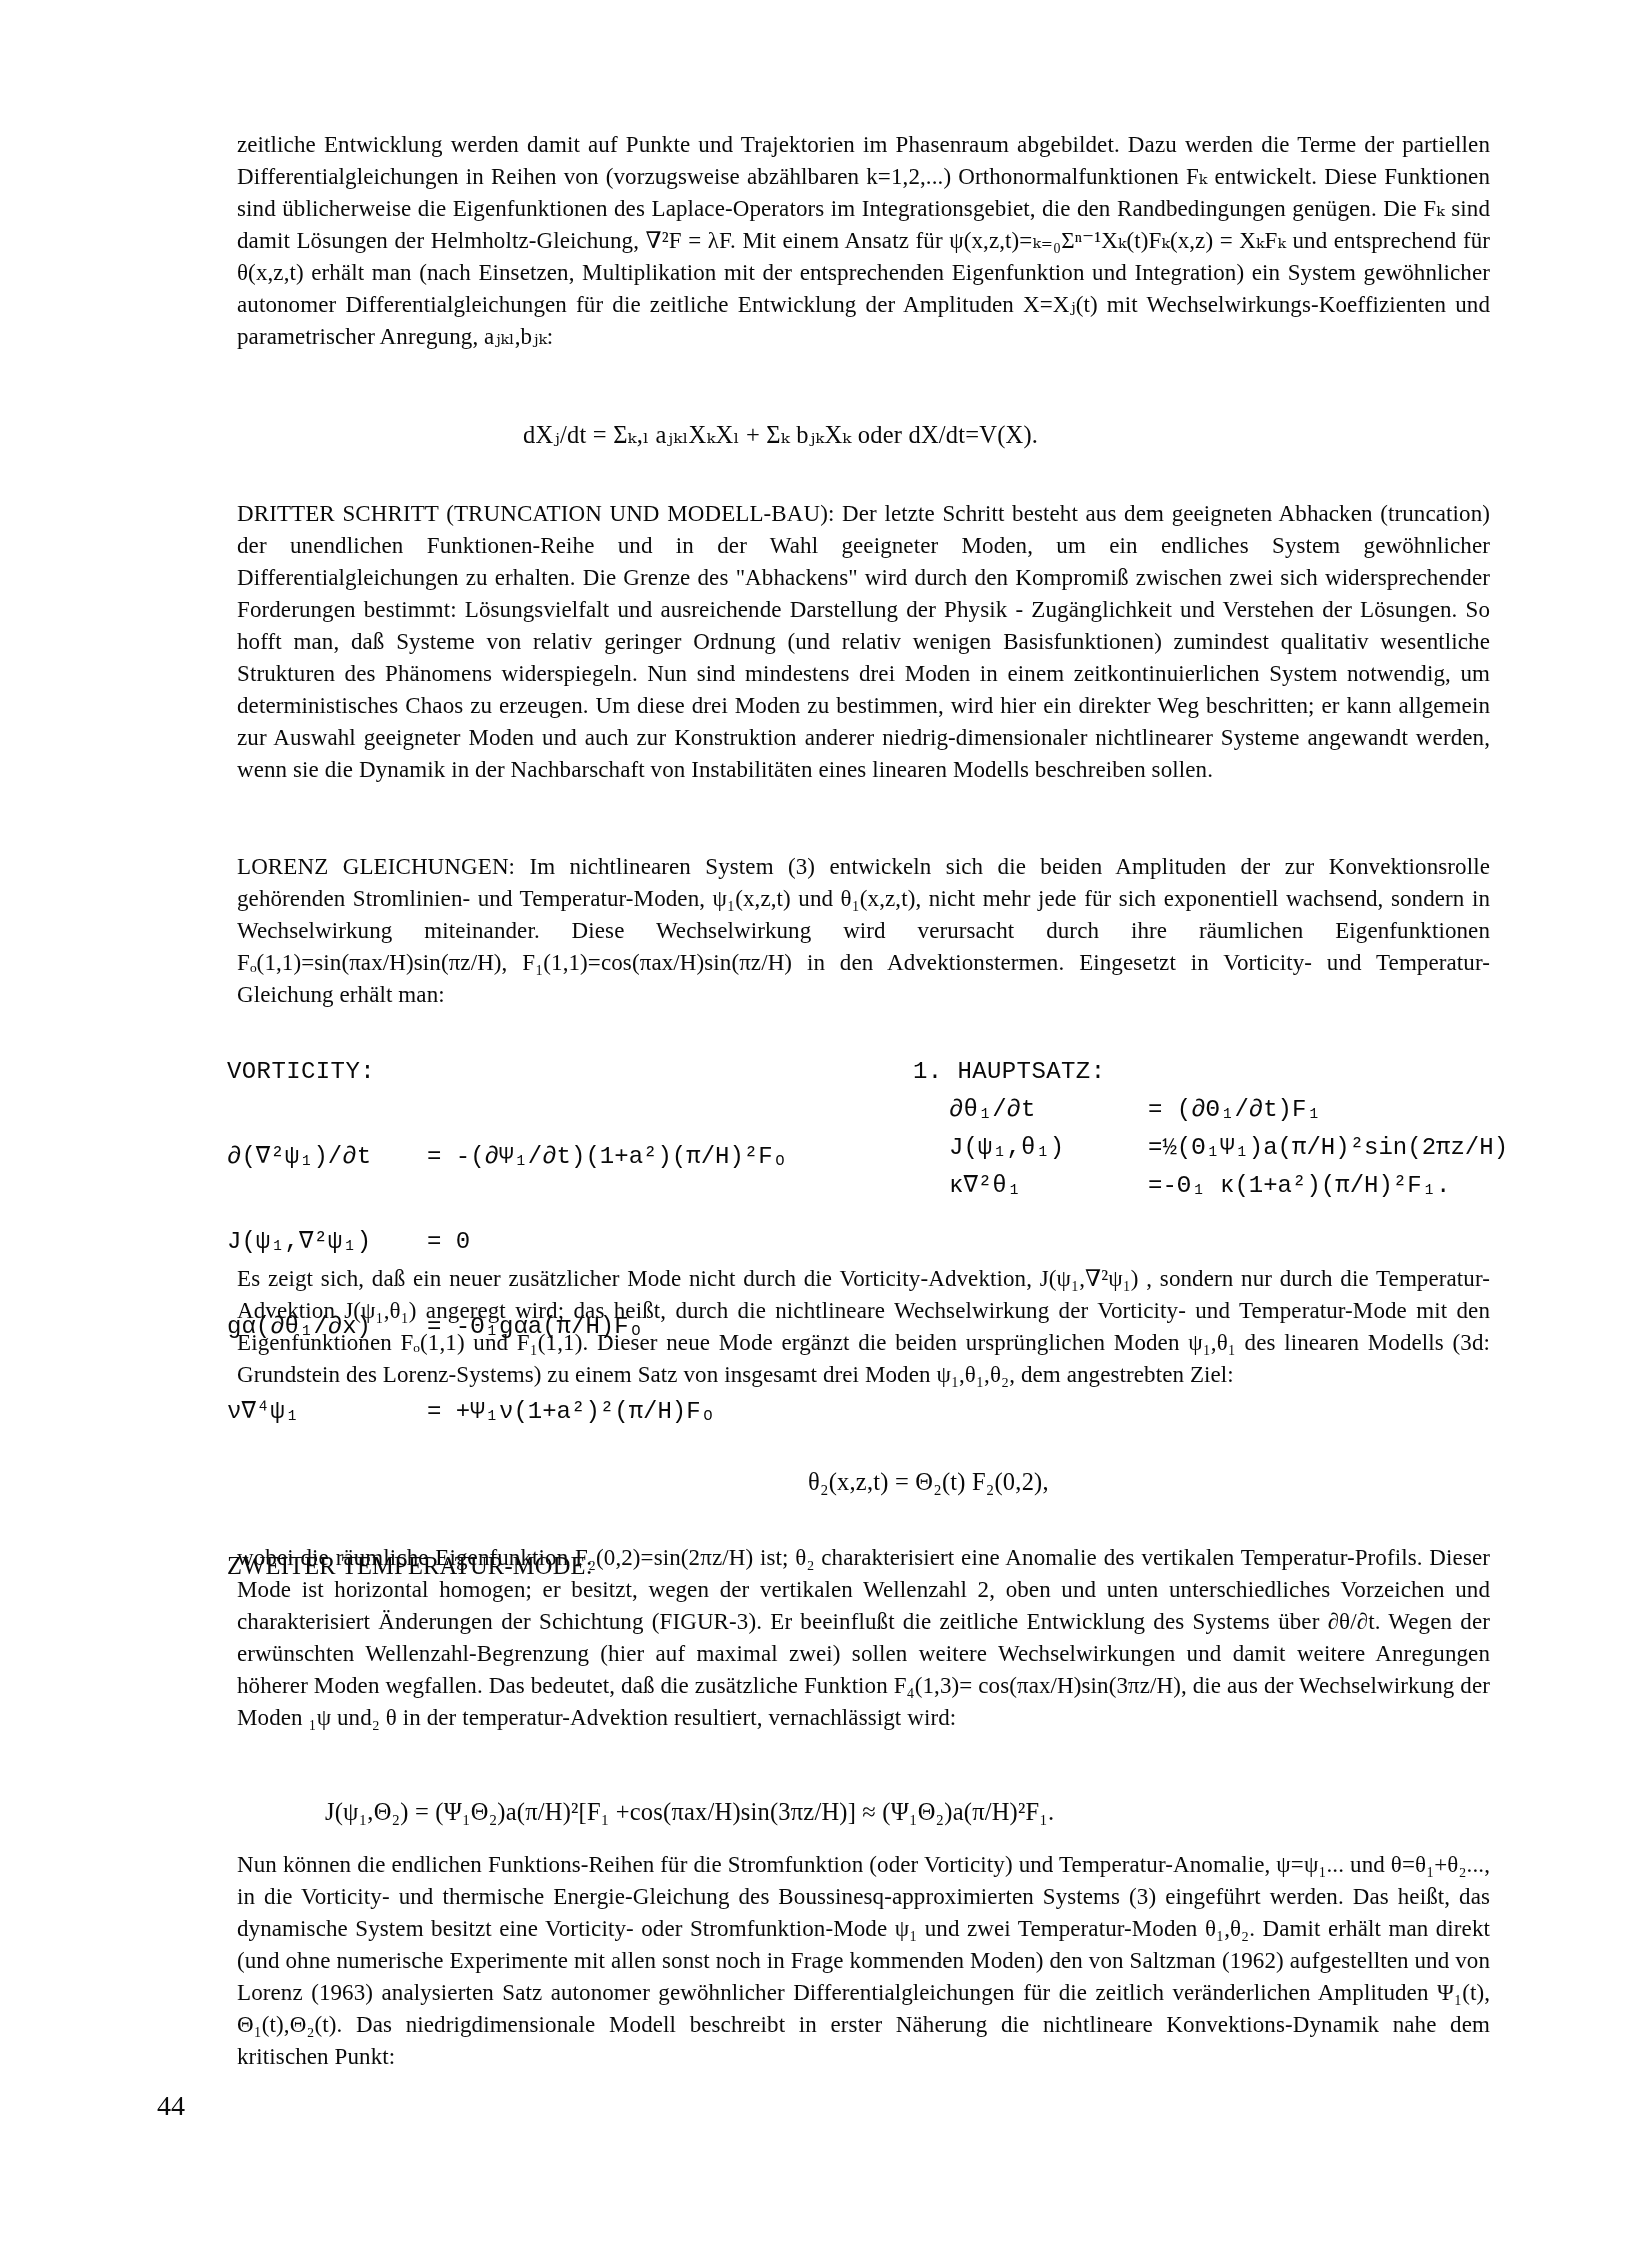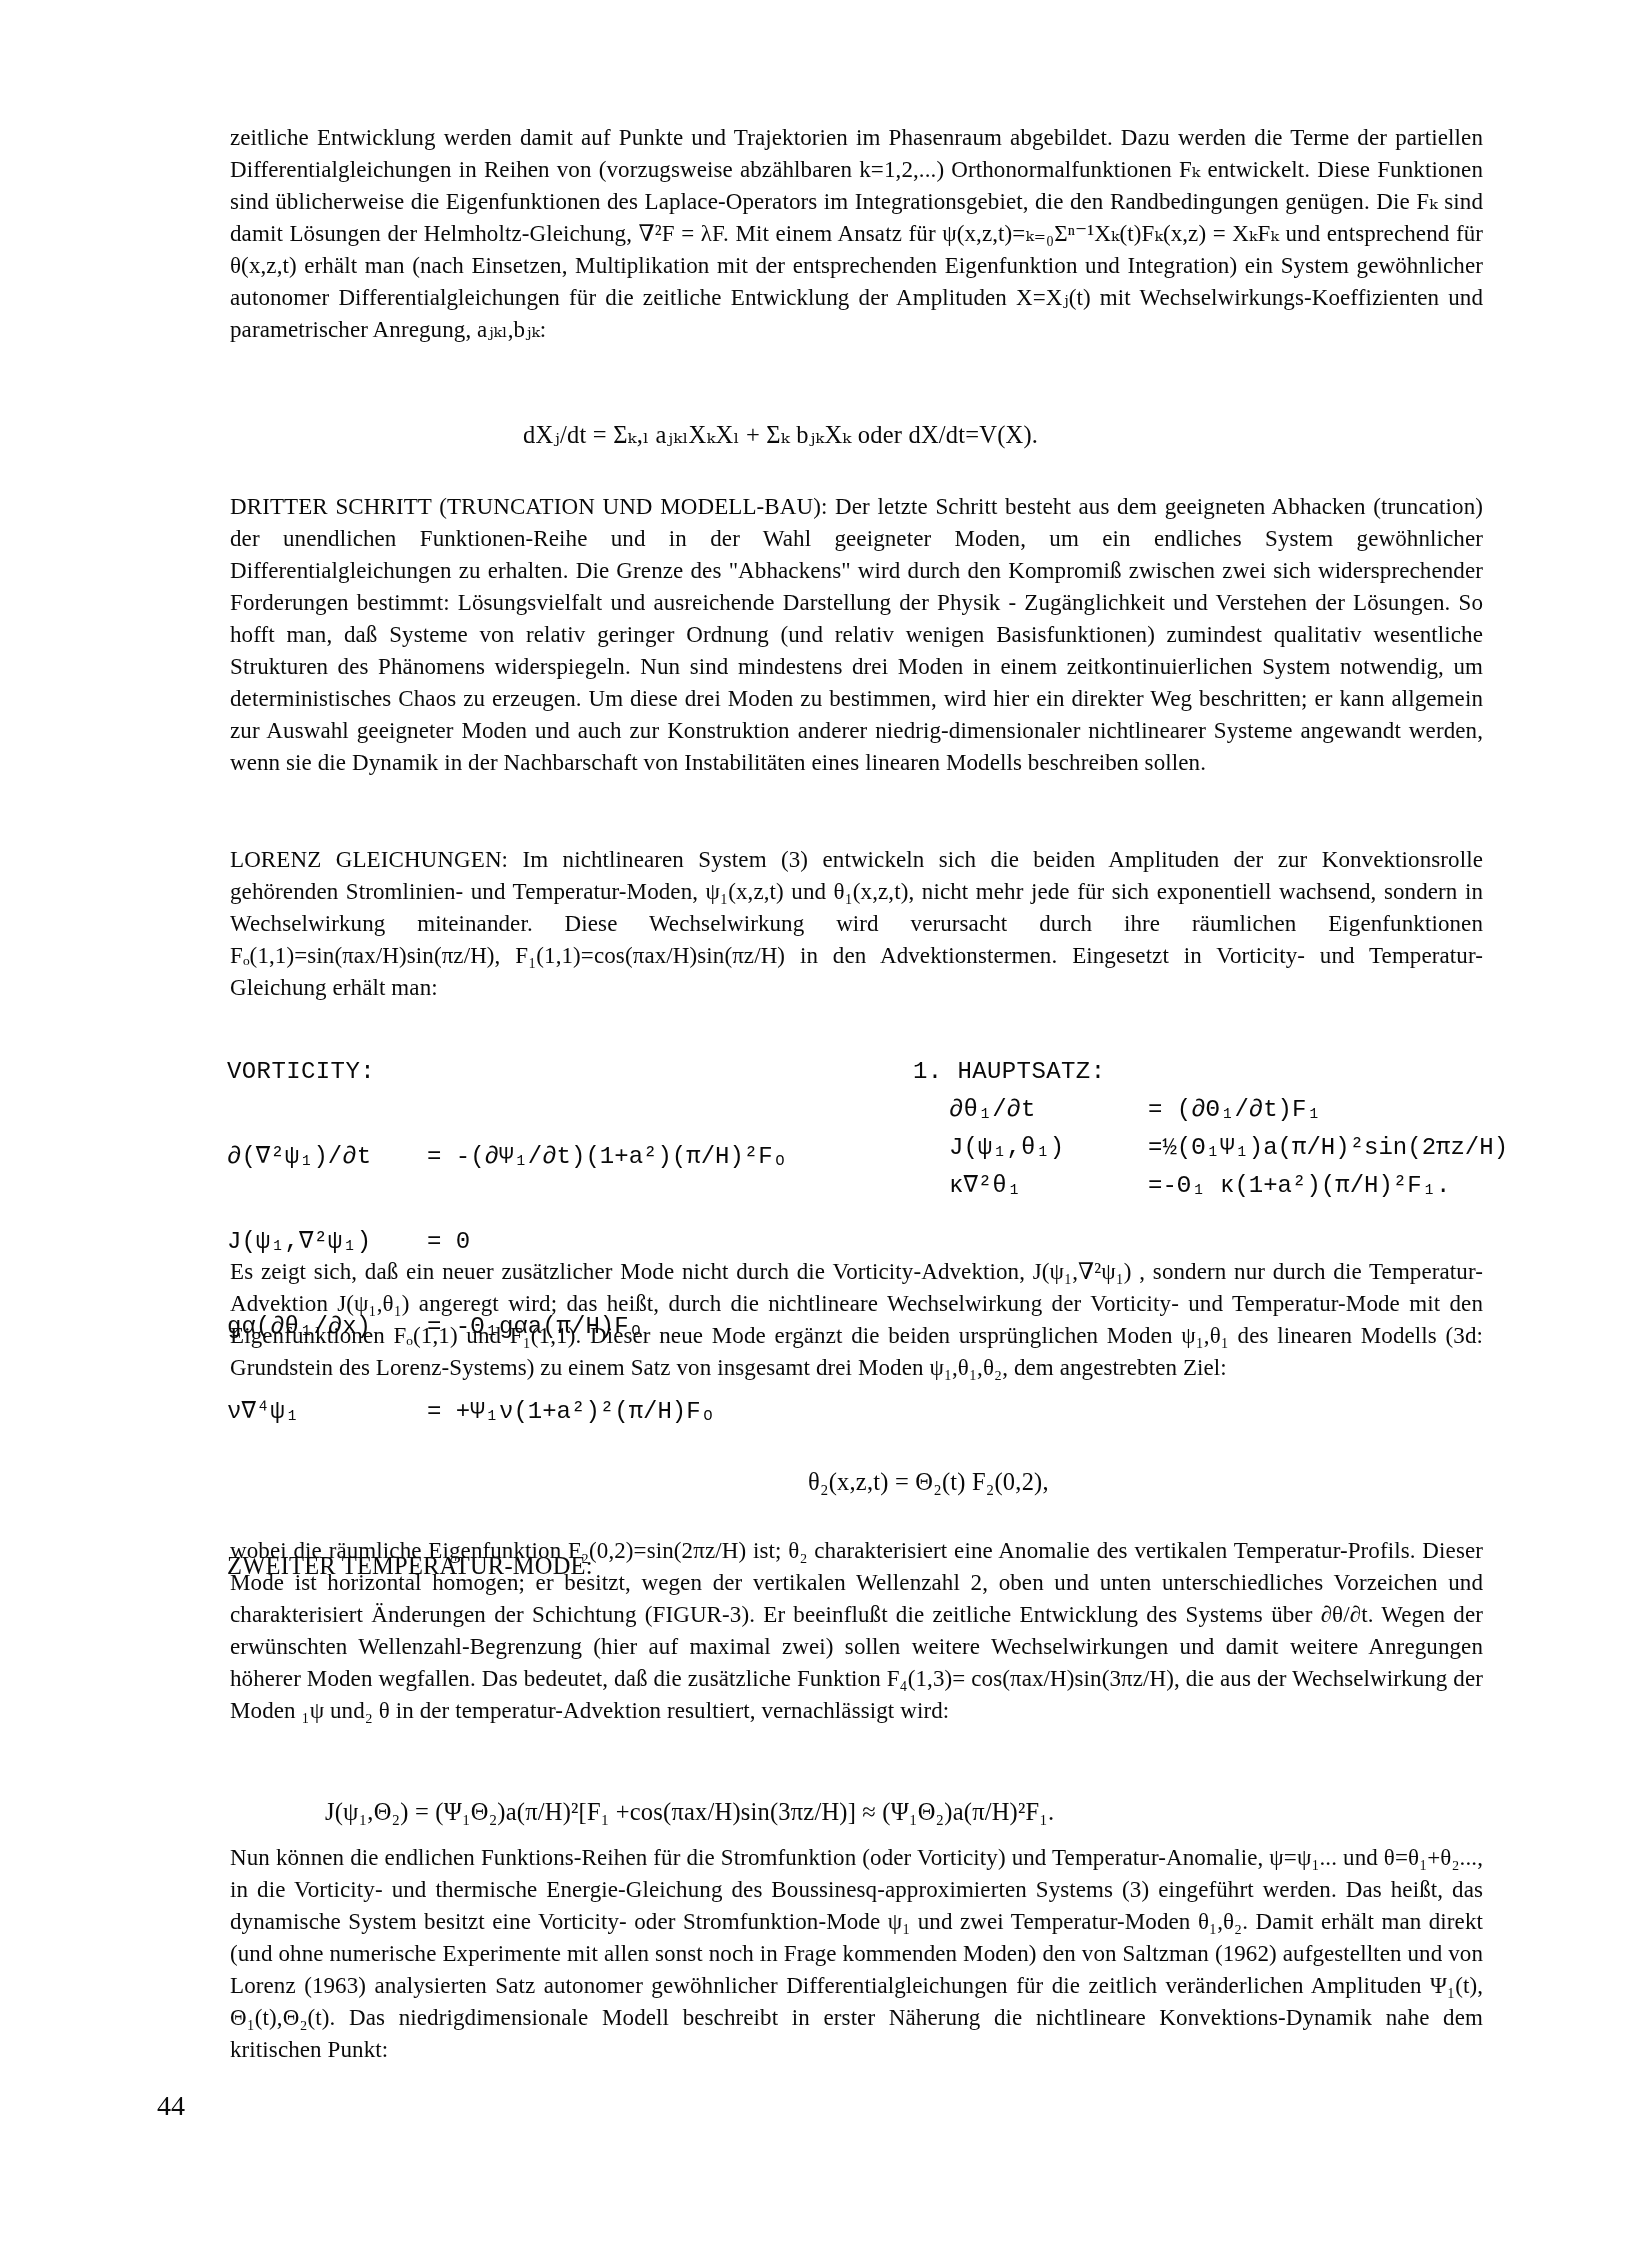--- a/index.html
+++ b/index.html
@@ -3,21 +3,21 @@
 <meta charset="utf-8">
 <style>
   html,body{margin:0;padding:0;}
   body{
     width:1636px;height:2261px;background:#ffffff;position:relative;
     font-family:"Liberation Serif","DejaVu Serif","DejaVu Sans",serif;
     color:#0a0a0a;
   }
   .page{position:absolute;inset:0;overflow:hidden;}
   .para{
-    position:absolute;left:229px;width:1253px;margin:1px;
+    position:absolute;left:229px;width:1253px;margin:8px;
     font-size:23px;line-height:32px;text-align:justify;
     letter-spacing:0.1px;
   }
   .eqline{
     position:absolute;font-size:24.5px;white-space:nowrap;letter-spacing:0.2px;
   }
   .eqblock{position:absolute;font-size:24px;line-height:38px;white-space:nowrap;font-family:Liberation Mono, monospace;}
   .eqtitle{letter-spacing:0.4px;}
   .eqrow .lhs{display:inline-block;}
   .lhs-w1{width:200px;margin-top:47px;}

